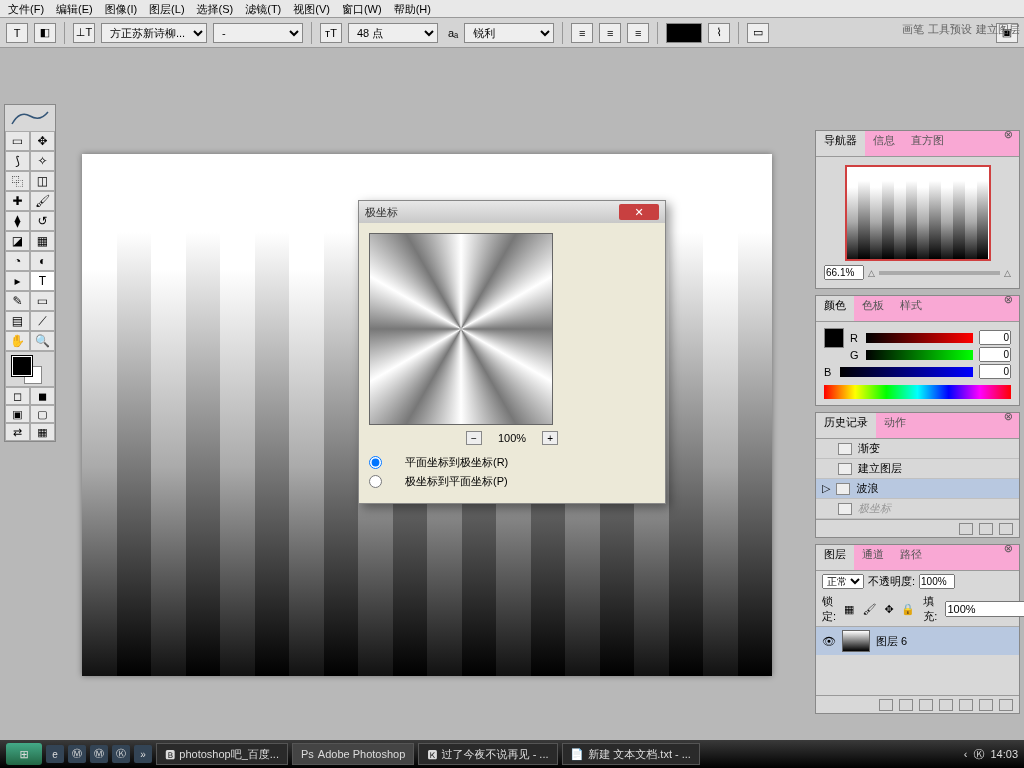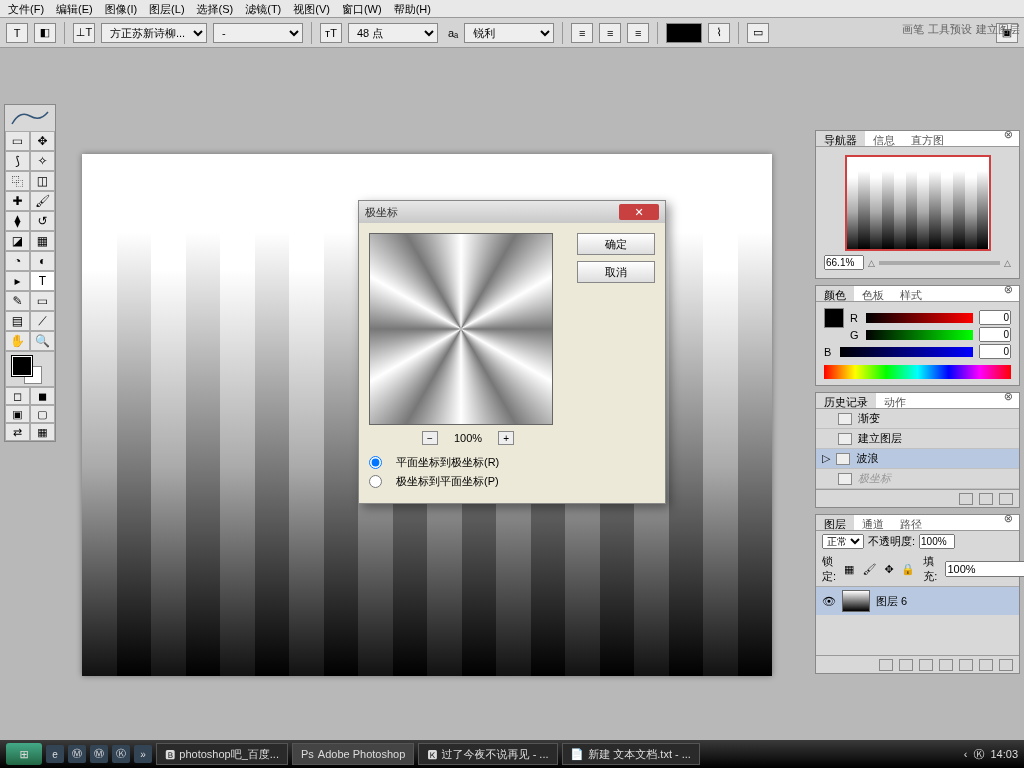--- a/index.html
+++ b/index.html
@@ -34,27 +34,27 @@
 
 .dialog { position:absolute; left:358px; top:152px; width:308px; background:#ece9d8; border:1px solid #888; box-shadow:4px 4px 10px rgba(0,0,0,.4); }
 .dlg-title { height:22px; background:linear-gradient(#e8e8e8,#c8c8c8); display:flex; align-items:center; padding:0 6px; font-size:11px; color:#333; }
 .dlg-title .close { margin-left:auto; width:40px; height:16px; background:#c84040; color:#fff; border-radius:2px; display:flex; align-items:center; justify-content:center; cursor:pointer; font-size:11px; }
 .dlg-body { padding:10px; display:flex; gap:10px; }
 .dlg-left { flex:1; }
 .preview { width:184px; height:192px; border:1px solid #666; background:radial-gradient(circle at center,#fff 0%,#fff 8%,#555 18%,#fff 28%,#555 38%,#fff 48%,#555 58%,#fff 68%,#555 78%,#fff 88%);
   background:conic-gradient(#fff,#777,#fff,#777,#fff,#777,#fff,#777,#fff,#777,#fff,#777,#fff); }
 .zoom { display:flex; gap:16px; align-items:center; justify-content:center; margin:6px 0 10px; }
 .zoom .zb { width:16px; height:14px; border:1px solid #888; background:#eee; display:flex; align-items:center; justify-content:center; cursor:pointer; font-size:10px; }
-.radios label { display:flex; align-items:center; gap:14px; margin:4px 0; font-size:11px; }
+.radios label { display:flex; align-items:center; gap:23px; margin:4px 0; font-size:11px; }
 .dlg-btns { display:flex; flex-direction:column; gap:6px; }
 .dlg-btns button { width:78px; height:22px; background:linear-gradient(#fff,#ddd); border:1px solid #888; cursor:pointer; font-size:11px; }
 
 .panels { position:absolute; right:4px; top:82px; width:205px; display:flex; flex-direction:column; gap:6px; }
 .panel { background:#d8d8d8; border:1px solid #888; }
-.panel .tabs { display:flex; background:#ffffff; height:16px; border-bottom:1px solid #999; }
+.panel .tabs { display:flex; background:#f9a8d4; height:26px; border-bottom:1px solid #999; }
 .panel .tabs span { padding:2px 8px; font-size:11px; color:#555; cursor:pointer; }
 .panel .tabs span.active { background:#d8d8d8; color:#000; }
 .panel .xbtn { position:absolute; right:6px; top:-3px; font-size:11px; color:#555; cursor:pointer; }
 .panel { position:relative; }
 .nav-body { padding:8px; }
 .nav-thumb { width:146px; height:96px; border:2px solid #d04040; margin:0 auto; background:#fff; position:relative; overflow:hidden; }
 .nav-thumb .spikes { display:flex; height:100%; }
 .nav-bottom { display:flex; align-items:center; gap:4px; margin-top:4px; font-size:10px; }
 .nav-bottom input { width:40px; font-size:10px; }
 .nav-bottom .slider { flex:1; height:4px; background:#aaa; position:relative; }
@@ -228,24 +228,20 @@
         <label>
               <input type="radio" name="pc" checked="" style=""> 
               <span>平面坐标到极坐标(R)</span>
             </label>
         <label>
               <input type="radio" name="pc" style=""> 
               <span>极坐标到平面坐标(P)</span>
             </label>
       </div>
     </div>
-    <div class="dlg-btns">
-      <button>确定</button>
-      <button>取消</button>
-    </div>
   </div>
 </div>
 
 <div class="panels">
 
   <div class="panel">
     <span class="xbtn">⊗</span>
     <div class="tabs">
       <span class="active">导航器</span>
       <span>信息</span>

